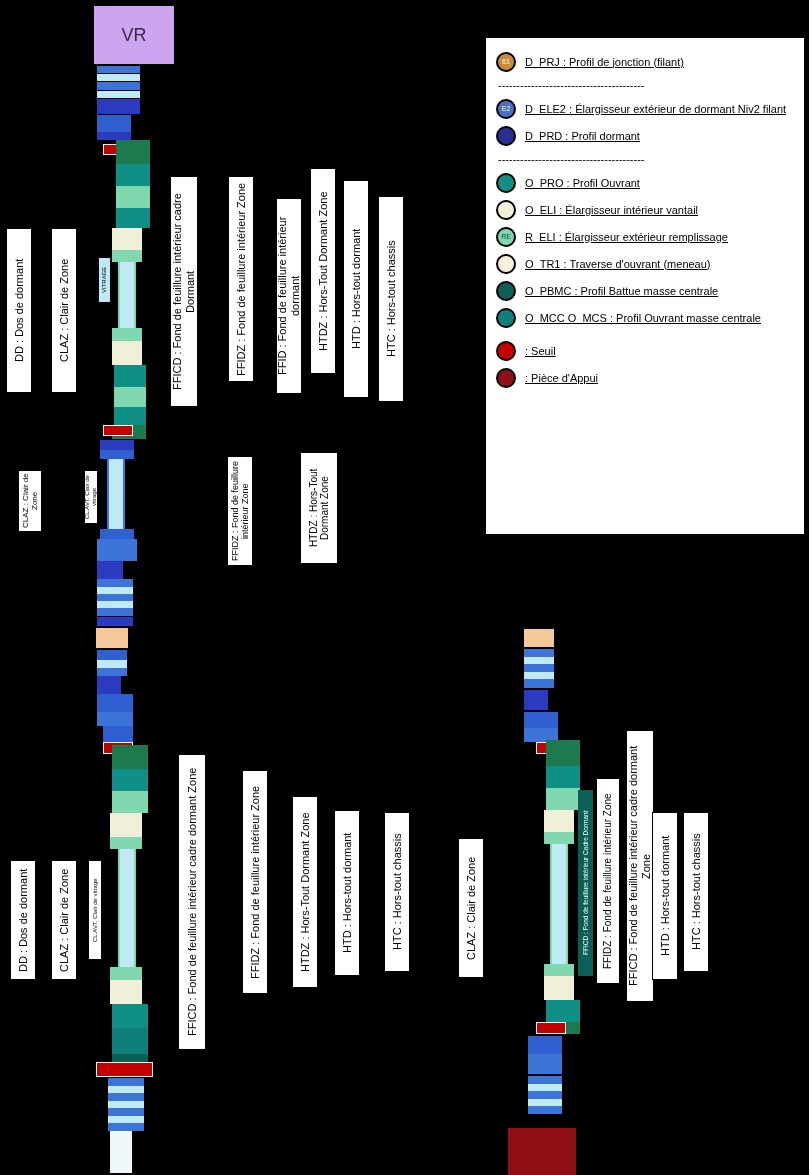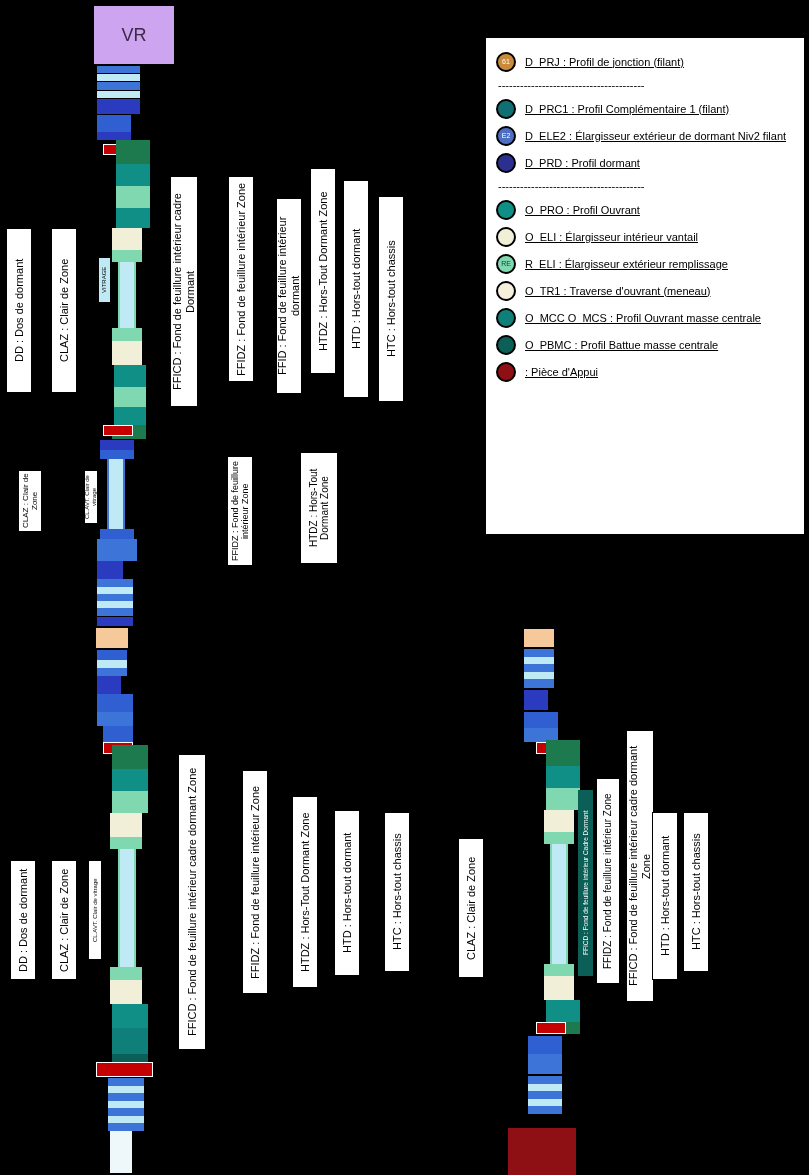--- a/index.html
+++ b/index.html
@@ -177,24 +177,20 @@
 
   <div class="legend">
     <div class="lrow">
       <span class="dot" style="background:#c98a3a;">
         <span>61</span>
       </span>
       <span class="txt">D_PRJ : Profil de jonction (filant)</span>
     </div>
     <div class="sep">----------------------------------------</div>
     <div class="lrow">
-      <span class="dot" style="background:#0f6f72;"></span>
-      <span class="txt">D_PRC1 : Profil Complémentaire 1 (filant)</span>
-    </div>
-    <div class="lrow">
       <span class="dot" style="background:#4c6fc4;">
         <span>E2</span>
       </span>
       <span class="txt">D_ELE2 : Élargisseur extérieur de dormant Niv2 filant</span>
     </div>
     <div class="lrow">
       <span class="dot" style="background:#2b2f8f;"></span>
       <span class="txt">D_PRD : Profil dormant</span>
     </div>
     <div class="sep">----------------------------------------</div>
@@ -210,26 +206,30 @@
       <span class="dot" style="background:#7fd8b0;color:#0a4a35;">
         <span>RE</span>
       </span>
       <span class="txt">R_ELI : Élargisseur extérieur remplissage</span>
     </div>
     <div class="lrow">
       <span class="dot" style="background:#f6efdc;"></span>
       <span class="txt">O_TR1 : Traverse d'ouvrant (meneau)</span>
     </div>
     <div class="lrow">
+      <span class="dot" style="background:#0c5f56;"></span>
+      <span class="txt">O_PBMC : Profil Battue masse centrale</span>
+    </div>
+    <div class="lrow">
       <span class="dot" style="background:#0f7f7a;"></span>
       <span class="txt">O_MCC O_MCS : Profil Ouvrant masse centrale</span>
     </div>
-    <div class="lrow">
-      <span class="dot" style="background:#0c5f56;"></span>
-      <span class="txt">O_PBMC : Profil Battue masse centrale</span>
+    <div class="lrow" style="margin-top:6px;">
+      <span class="dot" style="background:#c40000;"></span>
+      <span class="txt">: Seuil</span>
     </div>
     <div class="lrow">
       <span class="dot" style="background:#8e0f14;"></span>
       <span class="txt">: Pièce d'Appui</span>
     </div>
   </div>
 
 </div>
 
 </body></html>

